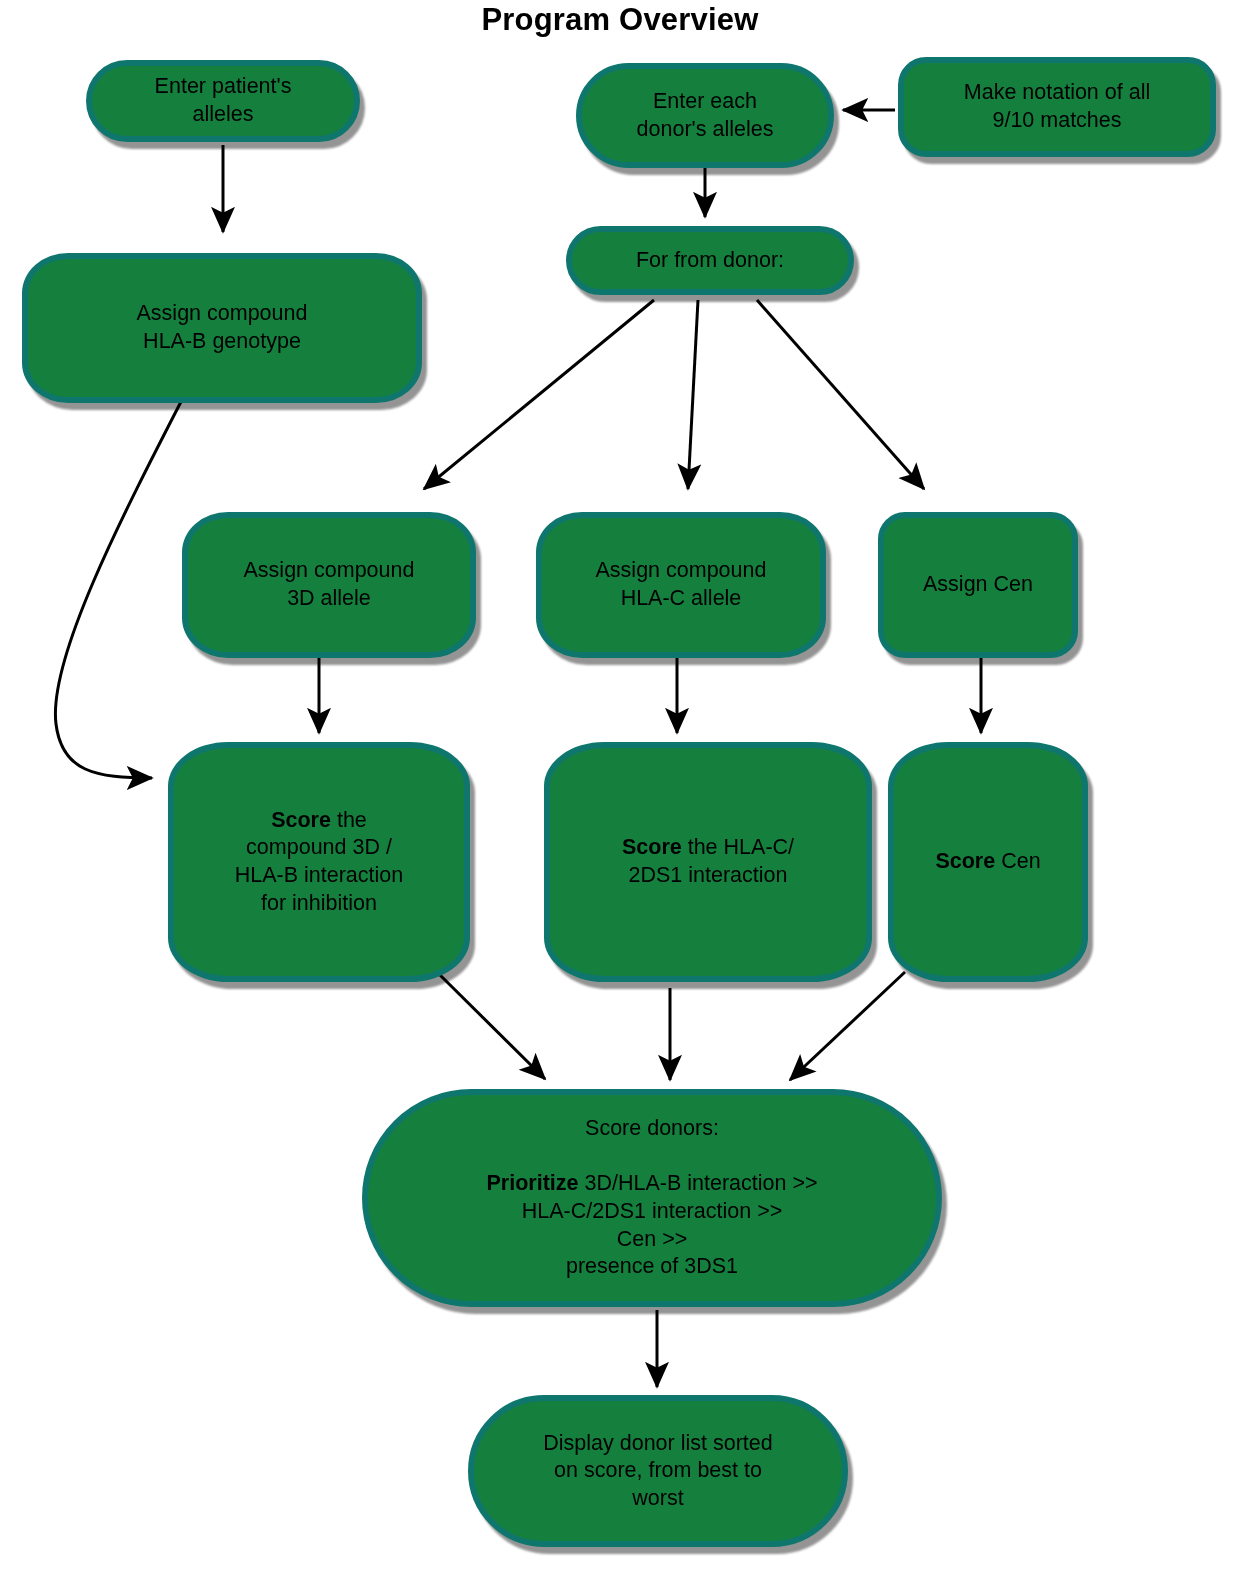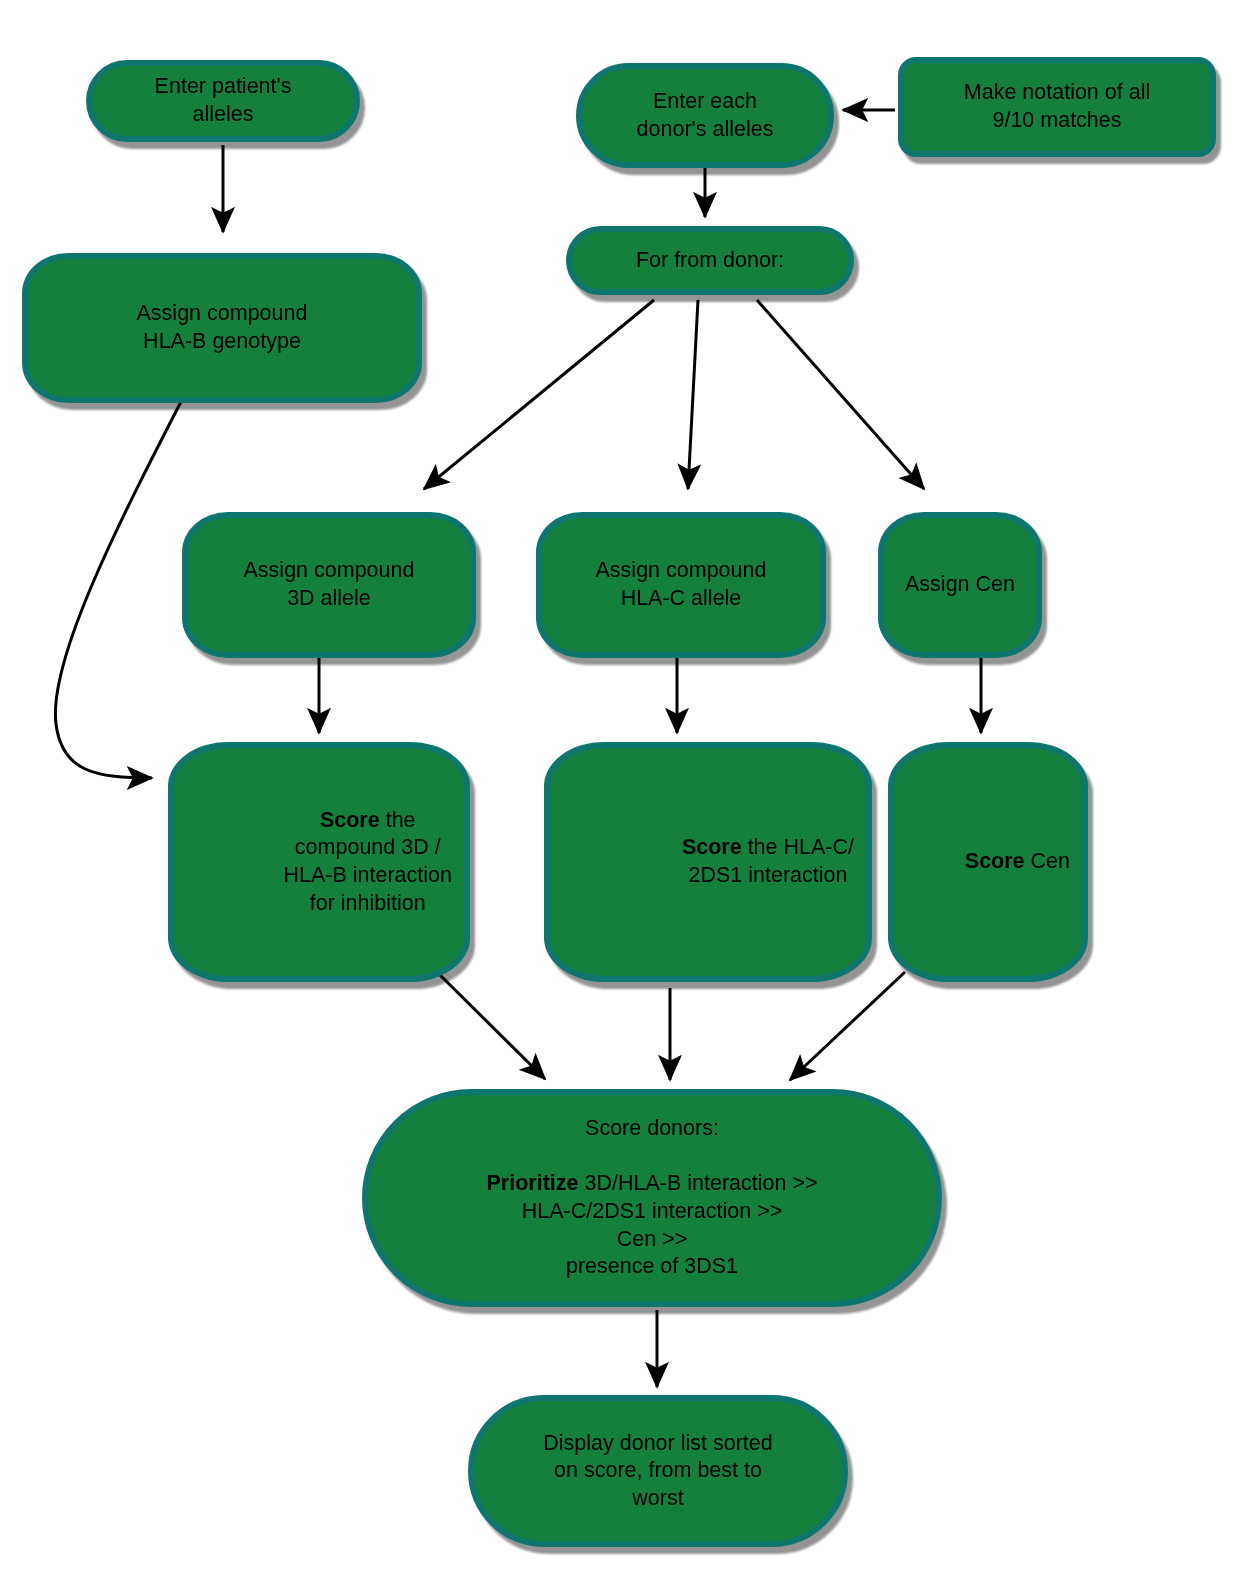--- a/index.html
+++ b/index.html
@@ -54,28 +54,29 @@
     display: block;
     white-space: pre-line;
   }
   .node b {
     font-weight: bold;
   }
   
   .pill { border-radius: 999px; }
   
   .barrel { border-radius: 46px / 40px; margin-top: 12px; }
-  .barrel-tall { border-radius: 60px / 44px; justify-content: flex-end; }
-  .soft { border-radius: 18px; }
+  .barrel-tall { border-radius: 60px / 44px; }
+  .soft { border-radius: 28px; }
 </style>
 </head>
 <body>
 
 <div id="canvas">
 
+  <div class="diagram-title">Program Overview</div>
 
   <svg id="flow-svg" viewBox="0 0 1240 1576" xmlns="http://www.w3.org/2000/svg">
     <defs>
       <marker id="ah" markerWidth="11" markerHeight="11" refX="8.4" refY="4" orient="auto" markerUnits="strokeWidth">
         <path d="M0,0 L9,4 L0,8 L2,4 Z" fill="#000000"></path>
       </marker>
     </defs>
     <g stroke="#000000" stroke-width="3" fill="none" marker-end="url(#ah)">
 
       <path d="M 223,145 L 223,232"></path>
@@ -129,21 +130,21 @@
         <span class="txt">For from donor:</span>
       </div>
       <div class="node barrel" style="left: 182px; top: 500px; width: 294px; height: 146px;">
         <span class="txt">Assign compound
 3D allele</span>
       </div>
       <div class="node barrel" style="left: 536px; top: 500px; width: 290px; height: 146px;">
         <span class="txt">Assign compound
 HLA-C allele</span>
       </div>
-      <div class="node barrel" style="left: 878px; top: 500px; width: 164px; height: 146px;">
+      <div class="node barrel" style="left: 878px; top: 500px; width: 200px; height: 146px; border-radius: 27px;">
         <span class="txt">Assign Cen</span>
       </div>
       <div class="node barrel-tall" style="left: 168px; top: 742px; width: 302px; height: 240px;">
         <span class="txt"><b>Score</b> the
 compound 3D /
 HLA-B interaction
 for inhibition</span>
       </div>
       <div class="node barrel-tall" style="left: 544px; top: 742px; width: 328px; height: 240px;">
         <span class="txt"><b>Score</b> the HLA-C/

